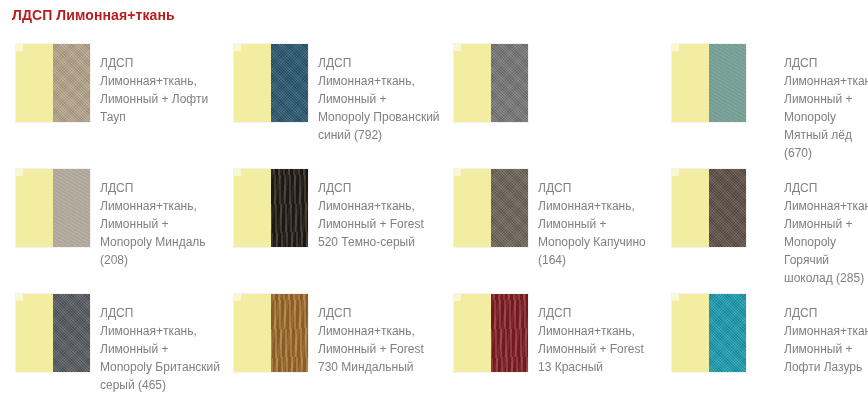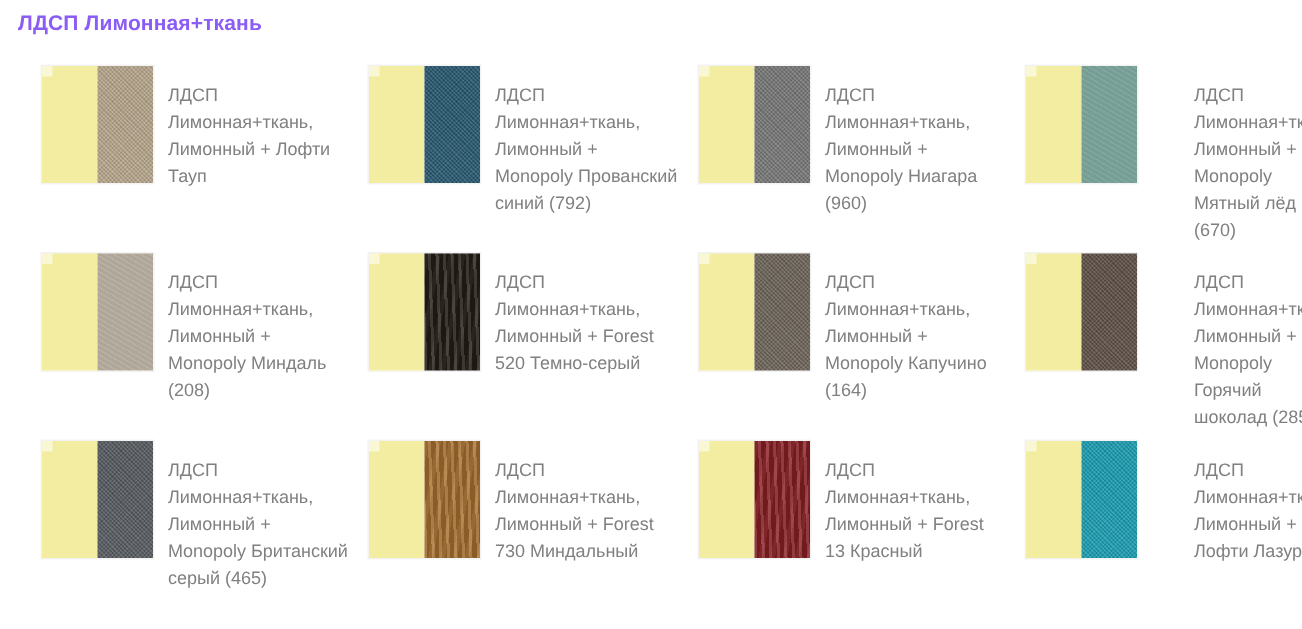--- a/index.html
+++ b/index.html
@@ -23,21 +23,21 @@
     font-size: 14px;
     font-weight: bold;
     color: #1a1a1a;
     letter-spacing: 0.1px;
     line-height: 18px;
     white-space: nowrap;
   }
 
   .grid {
     position: absolute;
-    left: 16px;
+    left: 4px;
     top: 44px;
     width: 724px;
   }
 
   .row {
     display: flex;
     width: 868px;
     height: 125px;
   }
 
@@ -97,21 +97,21 @@
     max-width: 124px;
     word-wrap: break-word;
   }
   .card.col1 .caption { max-width: 126px; }
   .card.col2 .caption { max-width: 126px; }
   .card.col3 .caption { max-width: 122px; }
 </style>
 </head>
 <body style="background-color: rgb(255, 255, 255);">
 
-<div class="page-title" style="color: #8b5cf6;">ЛДСП Лимонная+ткань</div>
+<div class="page-title" style="color: #b91c1c;">ЛДСП Лимонная+ткань</div>
 
 <div class="grid">
 
   <div class="row">
     <div class="card col0">
       <div class="swatch">
         <div class="half" style="background-color: rgb(242, 237, 160);"></div>
         <div class="half tex" style="background-color: rgb(181, 165, 139);"></div>
         <div class="notch"></div>
       </div>
@@ -124,21 +124,20 @@
         <div class="notch"></div>
       </div>
       <div class="caption">ЛДСП Лимонная+ткань, Лимонный + Monopoly Прованский синий (792)</div>
     </div>
     <div class="card col2">
       <div class="swatch">
         <div class="half" style="background-color: rgb(242, 237, 160);"></div>
         <div class="half tex" style="background-color: rgb(118, 118, 118);"></div>
         <div class="notch"></div>
       </div>
-      <div class="caption">ЛДСП Лимонная+ткань, Лимонный + Monopoly Ниагара (960)</div>
     </div>
     <div class="card col3">
       <div class="swatch">
         <div class="half" style="background-color: rgb(242, 237, 160);"></div>
         <div class="half tex-smooth" style="background-color: rgb(123, 164, 155);"></div>
         <div class="notch"></div>
       </div>
       <div class="caption">ЛДСП Лимонная+ткань, Лимонный + Monopoly Мятный лёд (670)</div>
     </div>
   </div>

